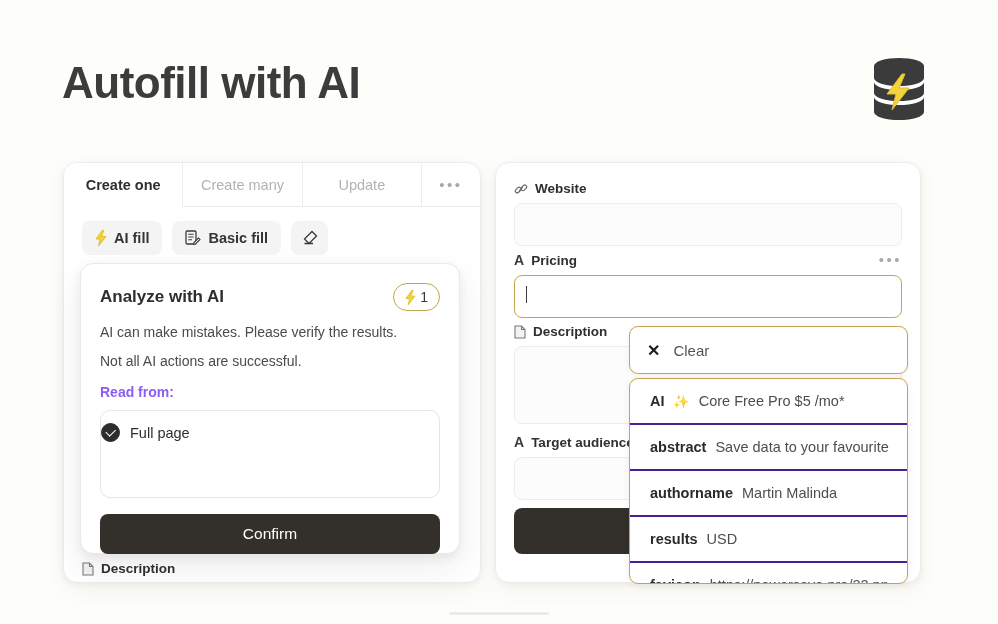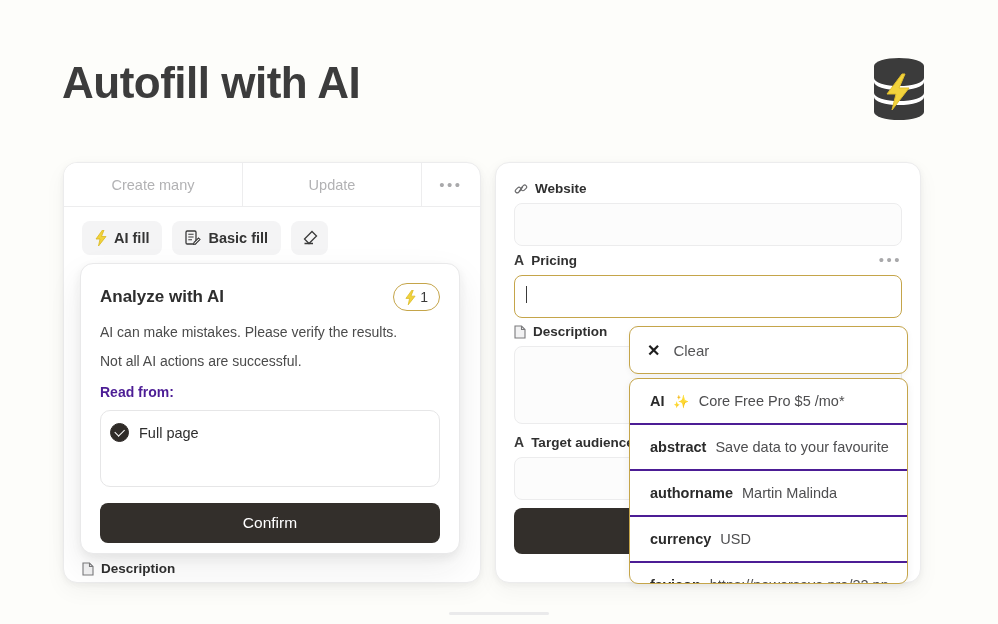--- a/index.html
+++ b/index.html
@@ -97,29 +97,29 @@
   .ai-head { display: flex; align-items: center; justify-content: space-between; }
   .ai-title { font-size: 17px; font-weight: bold; color: #2e2e2e; }
   .ai-badge {
     display: flex; align-items: center; gap: 4px;
     height: 28px; padding: 0 11px;
     border: 1.4px solid #c5a54a;
     border-radius: 999px;
     font-size: 14px; color: #3a3a3a; font-weight: normal;
   }
   .ai-line { font-size: 14px; color: #4b4b4b; margin-top: 13px; }
-  .ai-sub { font-size: 14px; font-weight: bold; color: #4c1d95; margin-top: 15px; }
+  .ai-sub { font-size: 14px; font-weight: bold; color: #8b5cf6; margin-top: 15px; }
 
   .opt-row { display: flex; gap: 13px; margin-top: 10px; }
   .opt {
     flex: 1;
-    height: 77px;
+    height: 88px;
     border: 1px solid #e6e6e7;
     border-radius: 10px;
-    padding: 12px 9px;
+    padding: 12px 0;
   }
   .opt.muted { border-color: #efefef; }
   .opt-top { display: flex; align-items: center; gap: 10px; }
   .radio {
     width: 19px; height: 19px; border-radius: 50%;
     border: 1.5px solid #dcdcdd;
     display: flex; align-items: center; justify-content: center;
     flex: 0 0 19px;
   }
   .radio.on { background: #2f2b28; border-color: #2f2b28; }
@@ -259,20 +259,23 @@
   <rect x="12" y="14" width="50" height="46" fill="#3b3b3b"></rect>
   <ellipse cx="37" cy="60" rx="25" ry="8" fill="#3b3b3b"></ellipse>
   <path d="M12 26 a25,8 0 0,0 50,0 v4 a25,8 0 0,1 -50,0 z" fill="#ffffff"></path>
   <path d="M12 41 a25,8 0 0,0 50,0 v4 a25,8 0 0,1 -50,0 z" fill="#ffffff"></path>
   <path d="M40 22 L25 42 L34 42 L30 58 L47 36 L37 36 L43 22 Z" fill="#f2d33c" stroke="#e0bd2a" stroke-width="1"></path>
 </svg>
 
 <div class="panel panel-left">
 
   <div class="tabs">
+    <div class="tab active">
+      <span>Create one</span>
+    </div>
     <div class="tab">
       <span>Create many</span>
     </div>
     <div class="tab">
       <span>Update</span>
     </div>
     <div class="tab-more">
       <span class="dots">•••</span>
     </div>
   </div>
@@ -404,21 +407,21 @@
   </div>
   <div class="dd-item">
     <span class="dd-key">abstract</span>
     <span class="dd-val">Save data to your favourite</span>
   </div>
   <div class="dd-item">
     <span class="dd-key">authorname</span>
     <span class="dd-val">Martin Malinda</span>
   </div>
   <div class="dd-item">
-    <span class="dd-key">currency</span>
+    <span class="dd-key">results</span>
     <span class="dd-val">USD</span>
   </div>
   <div class="dd-item">
     <span class="dd-key">favicon</span>
     <span class="dd-val">https://powersave.pro/32.pn</span>
   </div>
 </div>
 
 <div class="bottom-shadow"></div>
 

